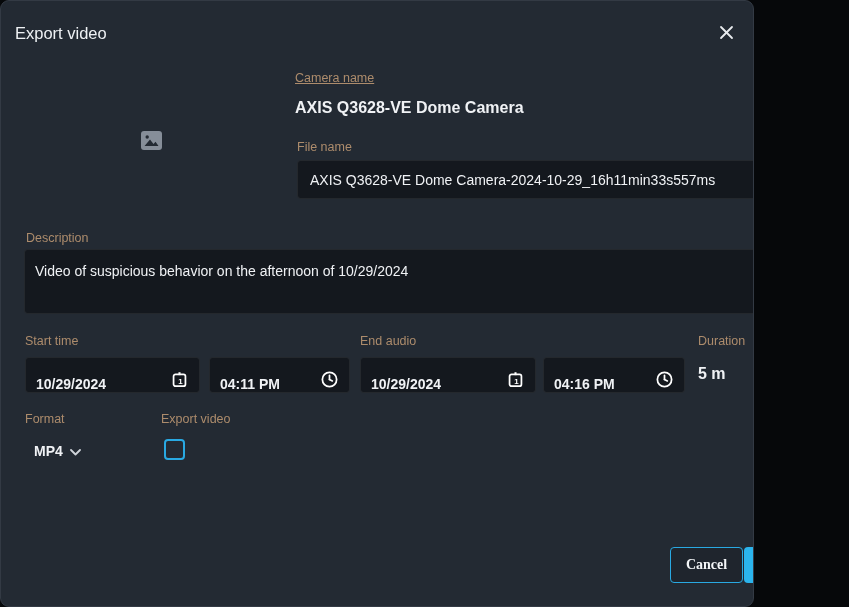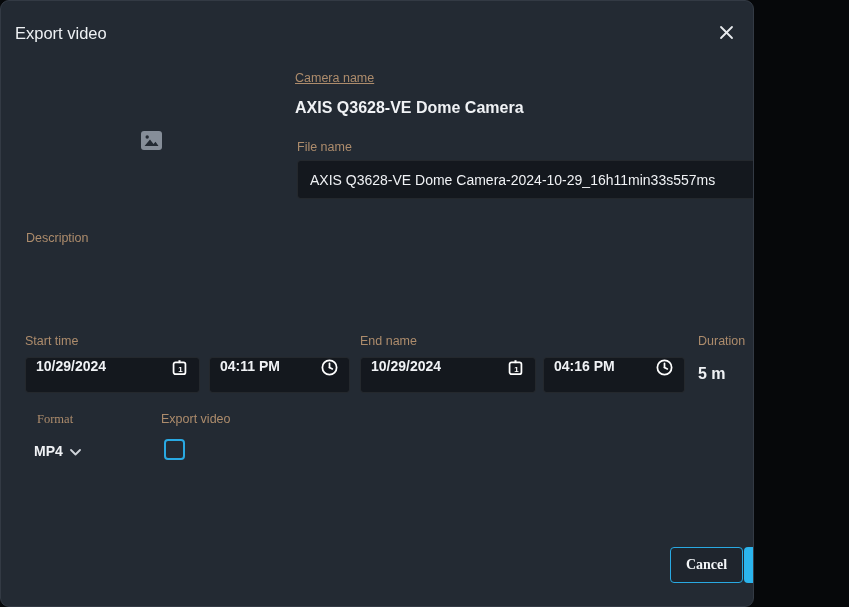--- a/index.html
+++ b/index.html
@@ -32,39 +32,39 @@
     color:var(--text);
   }
   input.field, textarea.field{
     font-family:"Liberation Sans","DejaVu Sans",sans-serif;
     font-size:14px;
     outline:none;
   }
   .file-input{left:296px;top:159px;width:529px;height:39px;padding:0 12px;}
   .desc-area{left:23px;top:248px;width:802px;height:65px;padding:12px 10px;resize:none;line-height:1.3;}
   .dt-field{
-    display:flex;align-items:flex-start;justify-content:space-between;
+    display:flex;align-items:flex-end;justify-content:space-between;
     height:36px;padding:0 10px;
   }
   .dt-text{font-size:14px;font-weight:600;color:var(--text);}
   .icon-btn{background:none;border:none;padding:0;display:flex;align-items:center;cursor:pointer;}
   .thumb{left:140px;top:130px;}
   .camera-label{left:294px;top:70px;text-decoration:underline;}
   .camera-value{left:294px;top:98px;font-weight:600;}
   .file-label{left:296px;top:139px;}
   .desc-label{left:25px;top:230px;}
   .start-label{left:24px;top:333px;}
   .end-label{left:359px;top:333px;}
   .dur-label{left:697px;top:333px;}
   .dur-value{left:697px;top:364px;font-weight:600;text-align:right;}
   .date1{left:24px;top:356px;width:175px;}
   .time1{left:208px;top:356px;width:141px;}
   .date2{left:359px;top:356px;width:176px;}
   .time2{left:542px;top:356px;width:142px;}
-  .format-label{left:36px;top:411px;font-family:Liberation Serif, serif;}
+  .format-label{left:24px;top:411px;}
   .audio-label{left:160px;top:411px;}
   .format-select{
     left:33px;top:442px;display:flex;align-items:center;gap:7px;
     background:none;border:none;cursor:pointer;
     font-size:14px;font-weight:600;color:var(--text);
   }
   .checkbox{
     left:163px;top:438px;width:21px;height:21px;
     border:2px solid var(--accent);border-radius:4px;
     background:transparent;cursor:pointer;
@@ -109,20 +109,21 @@
     </span>
   </div>
 
   <div class="abs label camera-label">Camera name</div>
   <div class="abs value camera-value">AXIS Q3628-VE Dome Camera</div>
 
   <div class="abs label file-label">File name</div>
   <input class="abs field file-input" type="text" value="AXIS Q3628-VE Dome Camera-2024-10-29_16h11min33s557ms" style="">
 
   <div class="abs label desc-label">Description</div>
+  <textarea class="abs field desc-area" style="">Video of suspicious behavior on the afternoon of 10/29/2024</textarea>
 
   <div class="abs label start-label">Start time</div>
   <div class="abs field dt-field date1">
     <span class="dt-text">10/29/2024</span>
     <button class="icon-btn">
       <span>
         <svg width="19" height="19" viewBox="0 0 24 24">
           <rect x="4.5" y="5.5" width="15" height="15" rx="2.5" fill="none" stroke="#fff" stroke-width="2.2"></rect>
           <line x1="12" y1="2.8" x2="12" y2="6.5" stroke="#fff" stroke-width="2.6"></line>
           <text x="13.2" y="18" font-size="10" font-weight="bold" fill="#fff" text-anchor="middle" font-family="Liberation Sans, sans-serif">1</text>
@@ -136,21 +137,21 @@
       <span>
         <svg width="19" height="19" viewBox="0 0 24 24">
           <circle cx="12" cy="12" r="9" fill="none" stroke="#fff" stroke-width="2.2"></circle>
           <line x1="12" y1="12" x2="12" y2="6.8" stroke="#fff" stroke-width="2.2" stroke-linecap="round"></line>
           <line x1="12" y1="12" x2="15.6" y2="13.8" stroke="#fff" stroke-width="2.2" stroke-linecap="round"></line>
         </svg>
       </span>
     </button>
   </div>
 
-  <div class="abs label end-label">End name</div>
+  <div class="abs label end-label">End audio</div>
   <div class="abs field dt-field date2">
     <span class="dt-text">10/29/2024</span>
     <button class="icon-btn">
       <span>
         <svg width="19" height="19" viewBox="0 0 24 24">
           <rect x="4.5" y="5.5" width="15" height="15" rx="2.5" fill="none" stroke="#fff" stroke-width="2.2"></rect>
           <line x1="12" y1="2.8" x2="12" y2="6.5" stroke="#fff" stroke-width="2.6"></line>
           <text x="13.2" y="18" font-size="10" font-weight="bold" fill="#fff" text-anchor="middle" font-family="Liberation Sans, sans-serif">1</text>
         </svg>
       </span>

